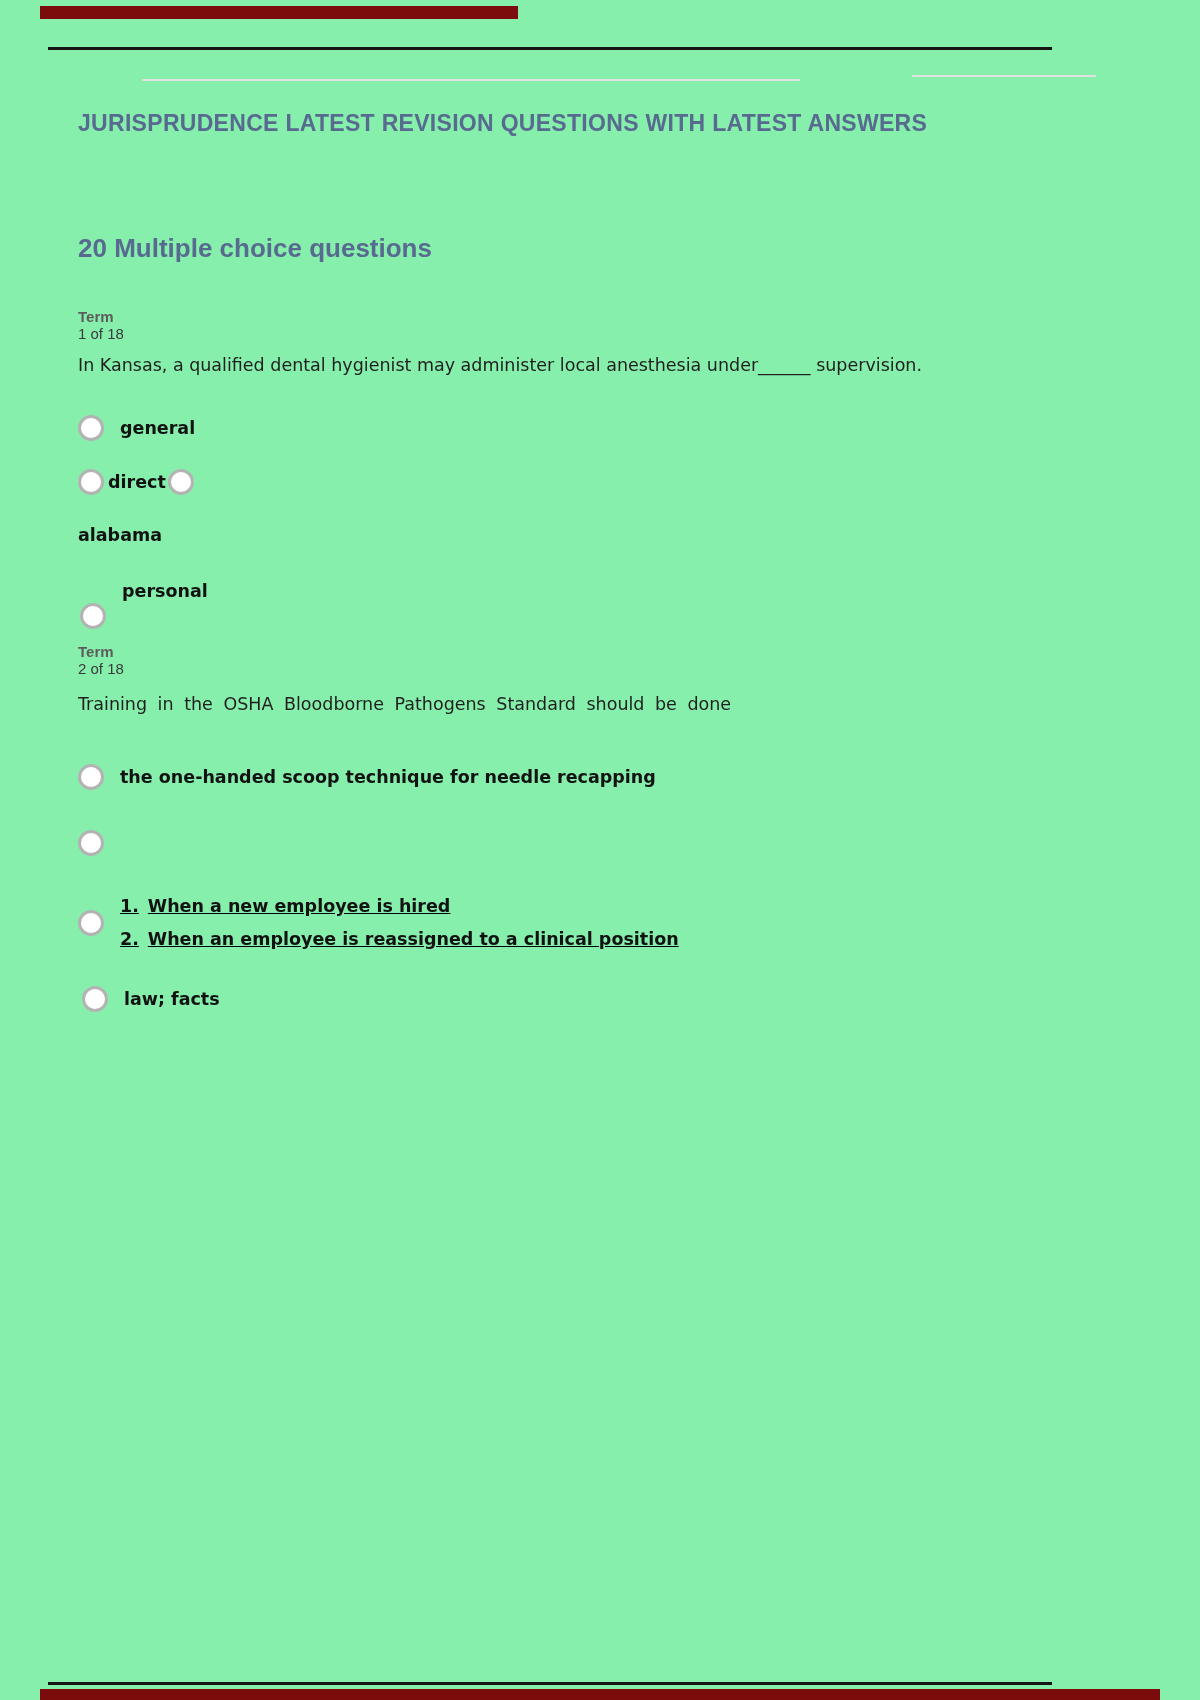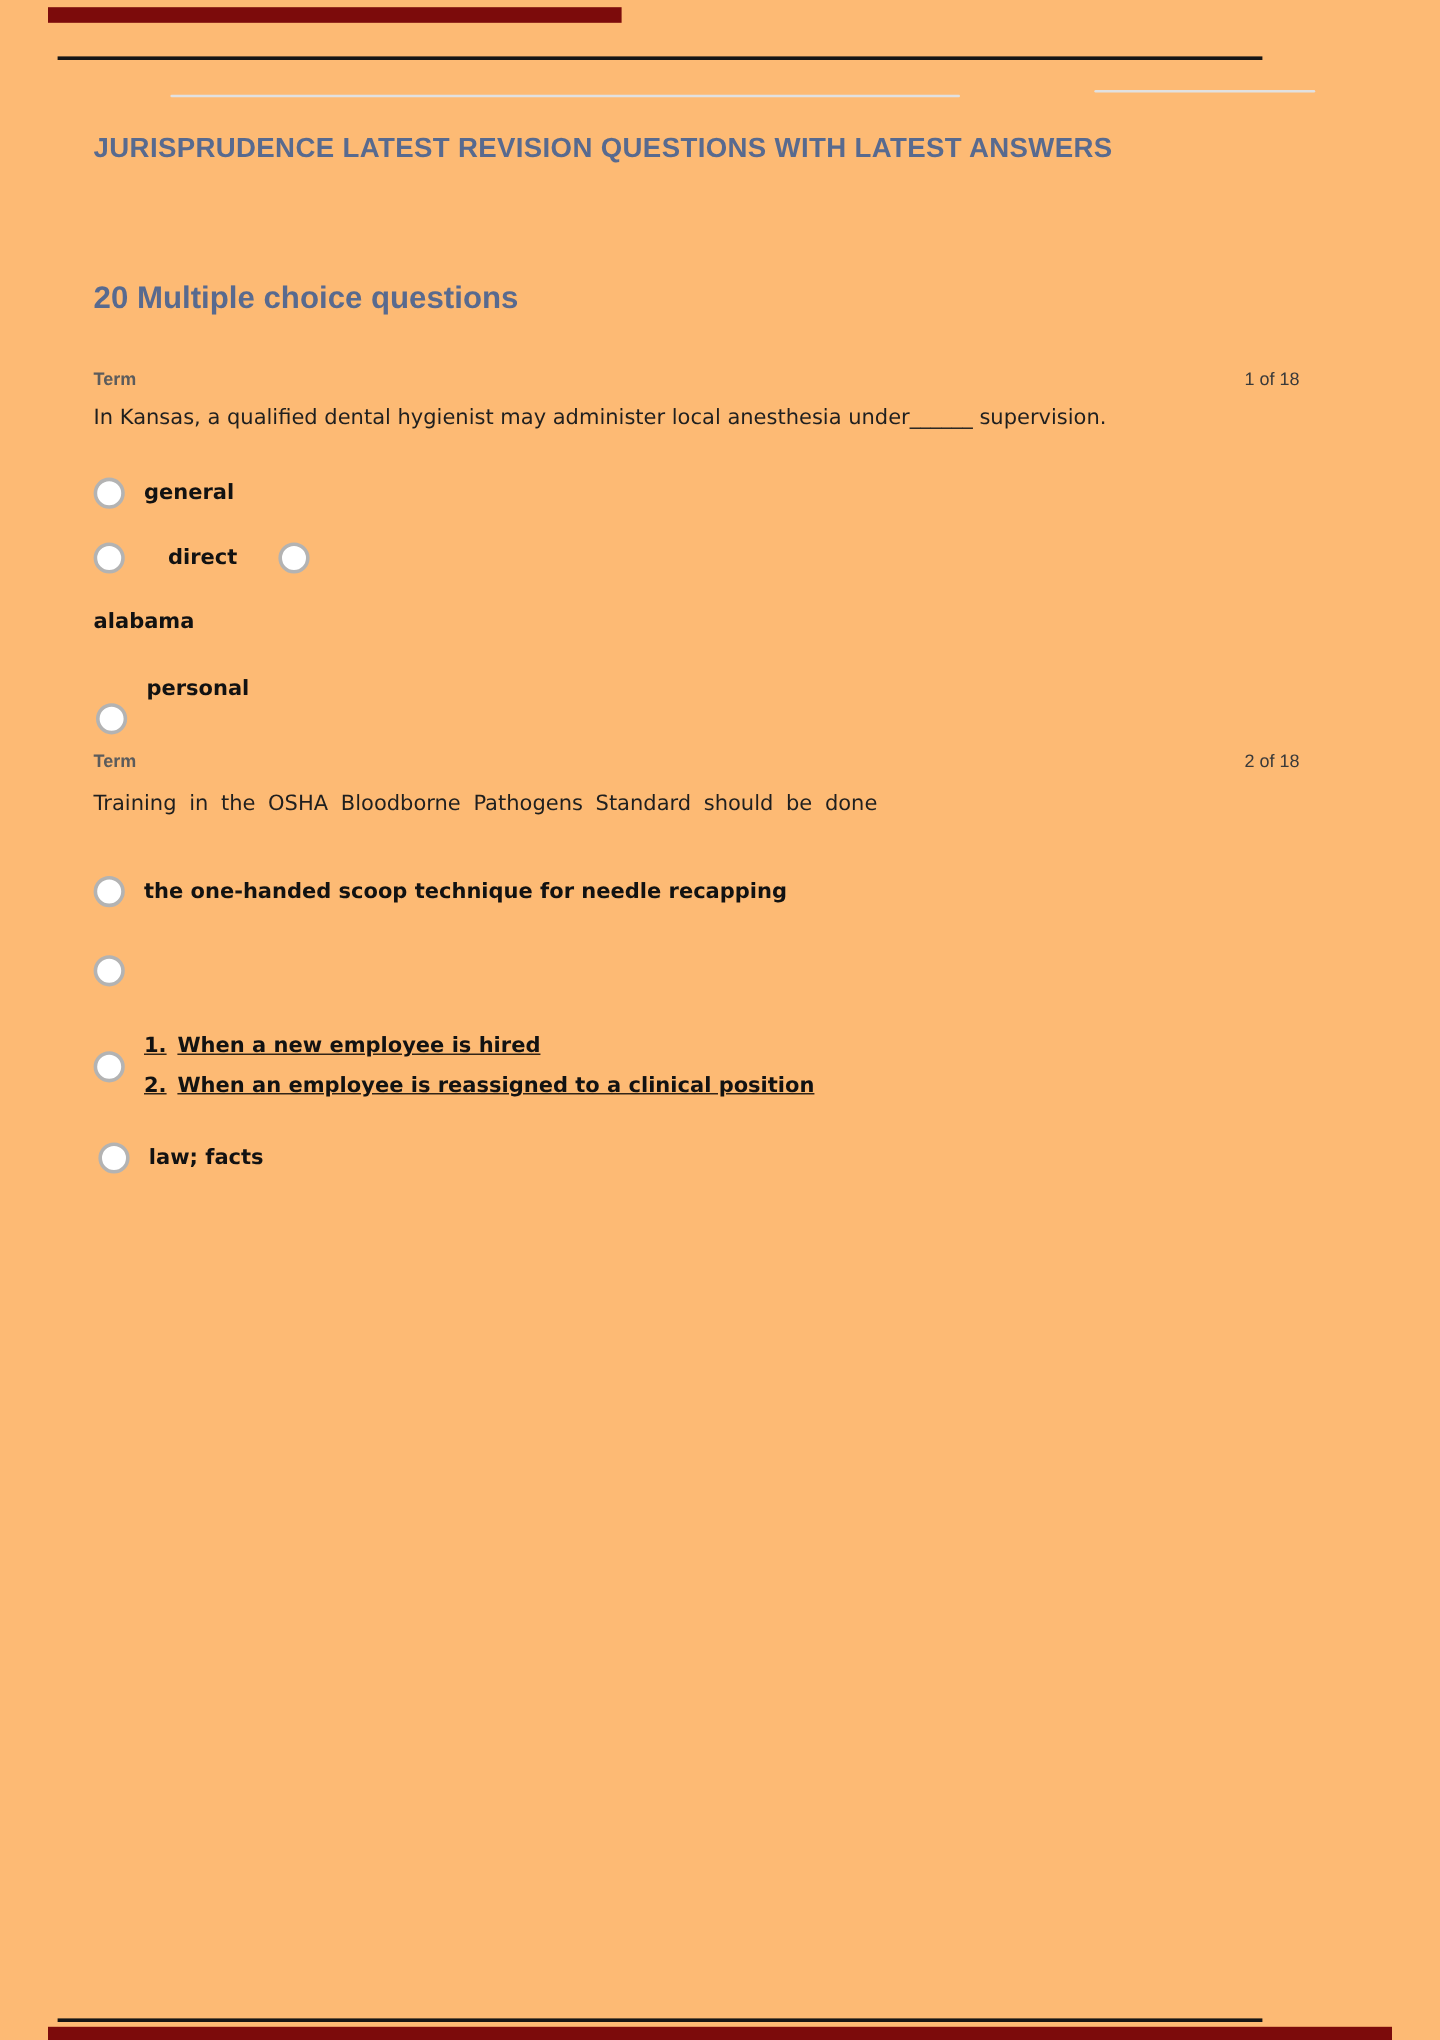--- a/index.html
+++ b/index.html
@@ -4,21 +4,21 @@
 <style>
   * { margin: 0; padding: 0; box-sizing: border-box; }
   html, body { background: #ffffff; }
   body { font-family: "Liberation Sans", sans-serif; }
 
   .page {
     position: relative;
     width: 1200px;
     height: 1700px;
     margin: 0 auto;
-    background: #fdba74;
+    background: #86efac;
     overflow: hidden;
   }
 
   
   .top-red-bar {
     position: absolute; top: 6px; left: 40px;
     width: 478px; height: 13px; background: #7c0b0b;
   }
   .rule-top {
     position: absolute; top: 47px; left: 48px;
@@ -50,20 +50,21 @@
     margin-top: 96px;
     font-size: 26px;
     font-weight: 700;
     color: #586a8f;
   }
 
   .term-row {
     display: flex;
     justify-content: space-between;
     align-items: baseline;
+    flex-direction: column;
   }
   .term-row-1 { margin-top: 44px; }
   .term-row-2 { margin-top: 14px; }
   .term-label { font-size: 15px; font-weight: 700; color: #5c5c5c; }
   .term-counter { font-size: 15px; color: #3a3a3a; }
 
   .question-text {
     margin-top: 13px;
     font-size: 17.5px;
     color: #1f1f1f;
@@ -85,21 +86,21 @@
     font-size: 17.5px;
     font-weight: 700;
     color: #121212;
     margin-left: 16px;
     font-family: "DejaVu Sans", sans-serif;
     white-space: pre-wrap;
   }
 
   
   .row-general { margin-top: 40px; }
-  .row-direct  { margin-top: 28px; gap: 32px; }
+  .row-direct  { margin-top: 28px; }
   .row-direct .option-label { margin-left: 4px; }
   .radio-after { margin-left: 2px; }
   .row-alabama { margin-top: 30px; }
   .row-alabama .option-label { margin-left: 0; }
   .block-personal { margin-top: 36px; }
   .personal-label { margin-left: 44px; }
   .personal-radio { margin-top: 2px; margin-left: 2px; }
 
   
   .row-q2-1 { margin-top: 50px; }

